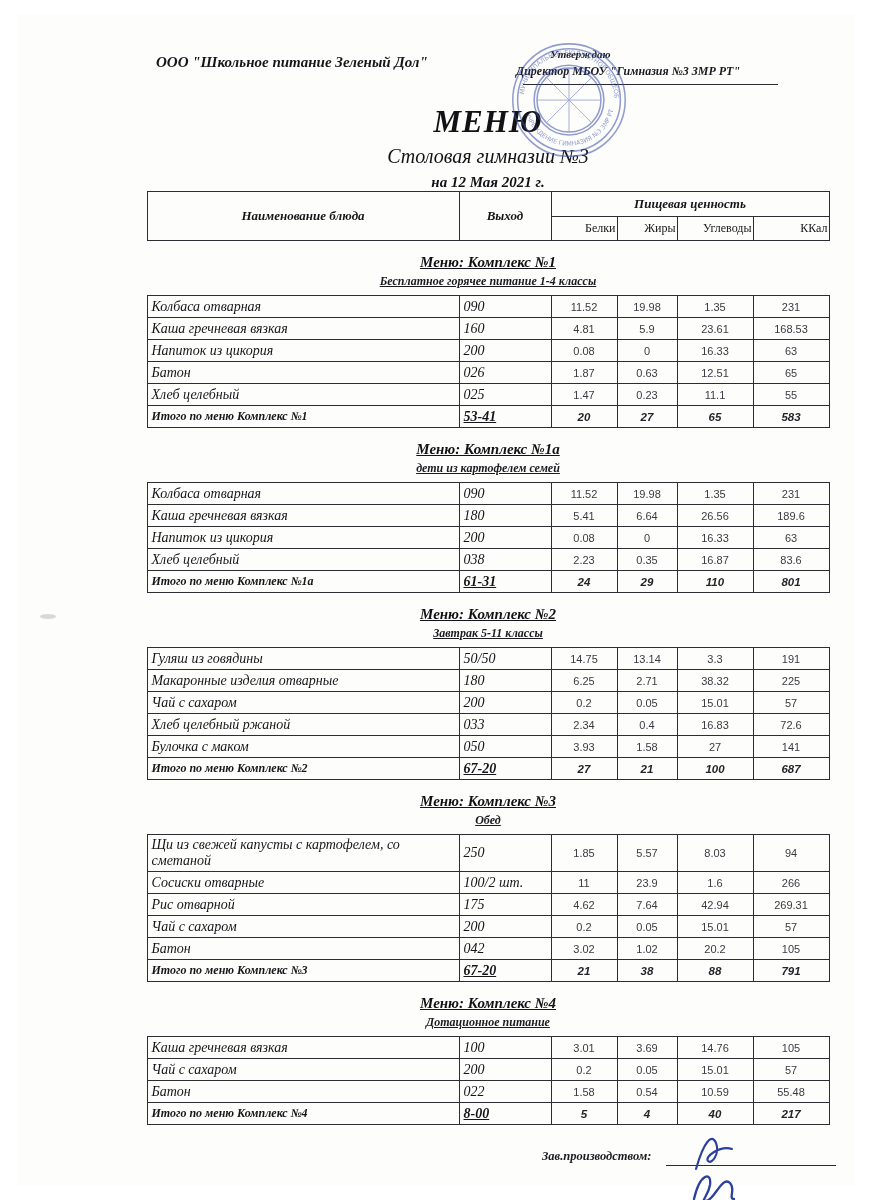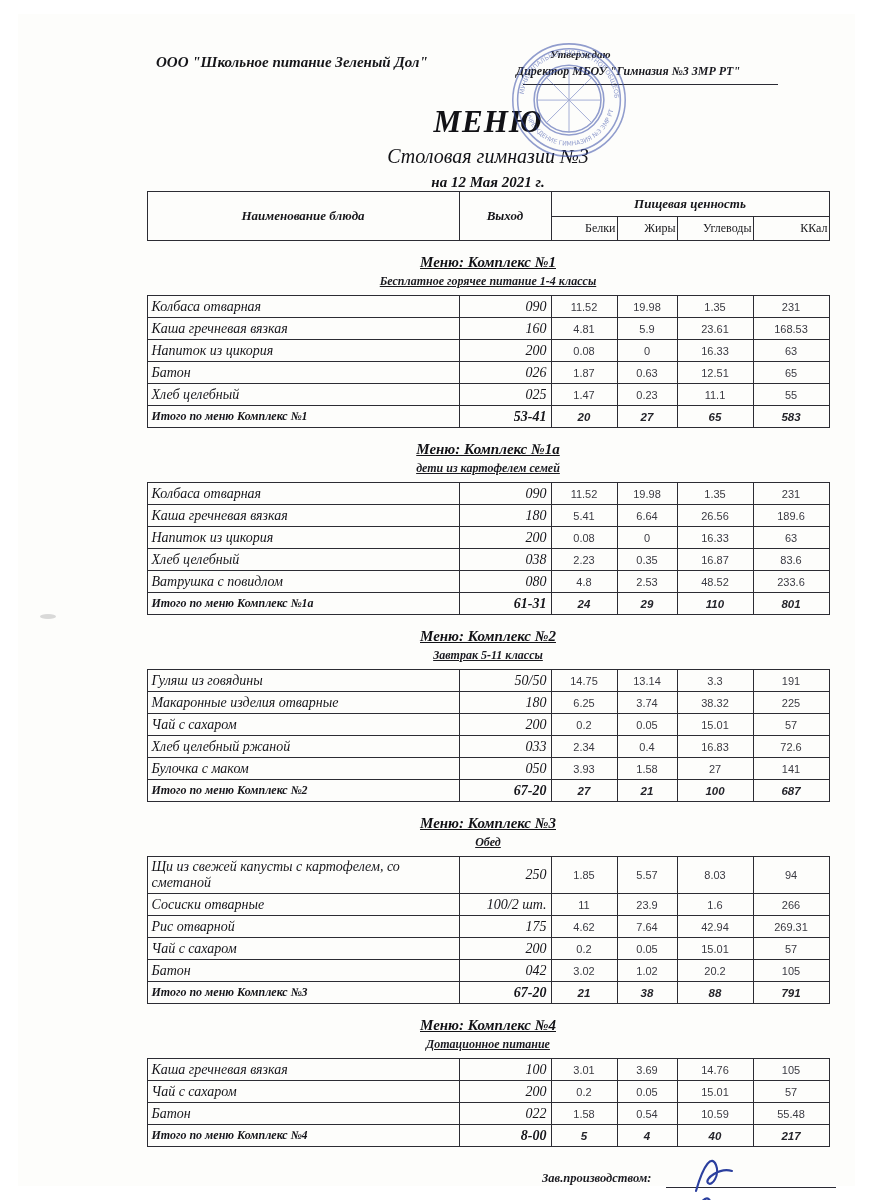--- a/index.html
+++ b/index.html
@@ -168,35 +168,36 @@
 
   .dish {
     font-style: italic;
     font-size: 14px;
     color: #15151a;
     height: 19px;
   }
   .out {
     font-style: italic;
     font-size: 14px;
-    text-align: right;
+    text-align: left;
     color: #15151a;
   }
   .num {
     text-align: center;
     font-size: 11px;
     font-family: "Liberation Sans", sans-serif;
     color: #3a3a42;
   }
   .total td {
     font-style: italic;
     font-weight: bold;
     font-size: 12px;
   }
   .total .out {
+    text-decoration: underline;
     font-weight: bold;
     font-size: 14px;
   }
   .total .num {
     font-family: "Liberation Sans", sans-serif;
     font-weight: bold;
     font-size: 11.5px;
     color: #24242a;
     margin-top: 12px;
   }
@@ -409,28 +410,20 @@
                 <td class="num">63</td>
               </tr>
               <tr class="">
                 <td class="dish">Хлеб  целебный</td>
                 <td class="out">038</td>
                 <td class="num">2.23</td>
                 <td class="num">0.35</td>
                 <td class="num">16.87</td>
                 <td class="num">83.6</td>
               </tr>
-              <tr class="">
-                <td class="dish">Ватрушка с повидлом</td>
-                <td class="out">080</td>
-                <td class="num">4.8</td>
-                <td class="num">2.53</td>
-                <td class="num">48.52</td>
-                <td class="num">233.6</td>
-              </tr>
               <tr class="total">
                 <td class="dish">Итого по меню Комплекс №1а</td>
                 <td class="out">61-31</td>
                 <td class="num">24</td>
                 <td class="num">29</td>
                 <td class="num">110</td>
                 <td class="num">801</td>
               </tr>
             </tbody>
           </table>
@@ -451,21 +444,21 @@
                 <td class="out">50/50</td>
                 <td class="num">14.75</td>
                 <td class="num">13.14</td>
                 <td class="num">3.3</td>
                 <td class="num">191</td>
               </tr>
               <tr class="">
                 <td class="dish">Макаронные изделия отварные</td>
                 <td class="out">180</td>
                 <td class="num">6.25</td>
-                <td class="num">3.74</td>
+                <td class="num">2.71</td>
                 <td class="num">38.32</td>
                 <td class="num">225</td>
               </tr>
               <tr class="">
                 <td class="dish">Чай с сахаром</td>
                 <td class="out">200</td>
                 <td class="num">0.2</td>
                 <td class="num">0.05</td>
                 <td class="num">15.01</td>
                 <td class="num">57</td>

